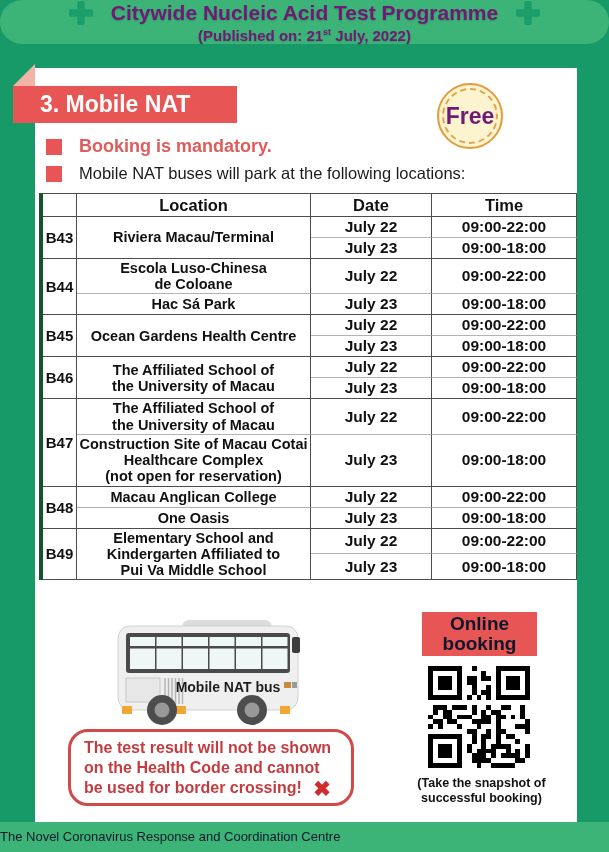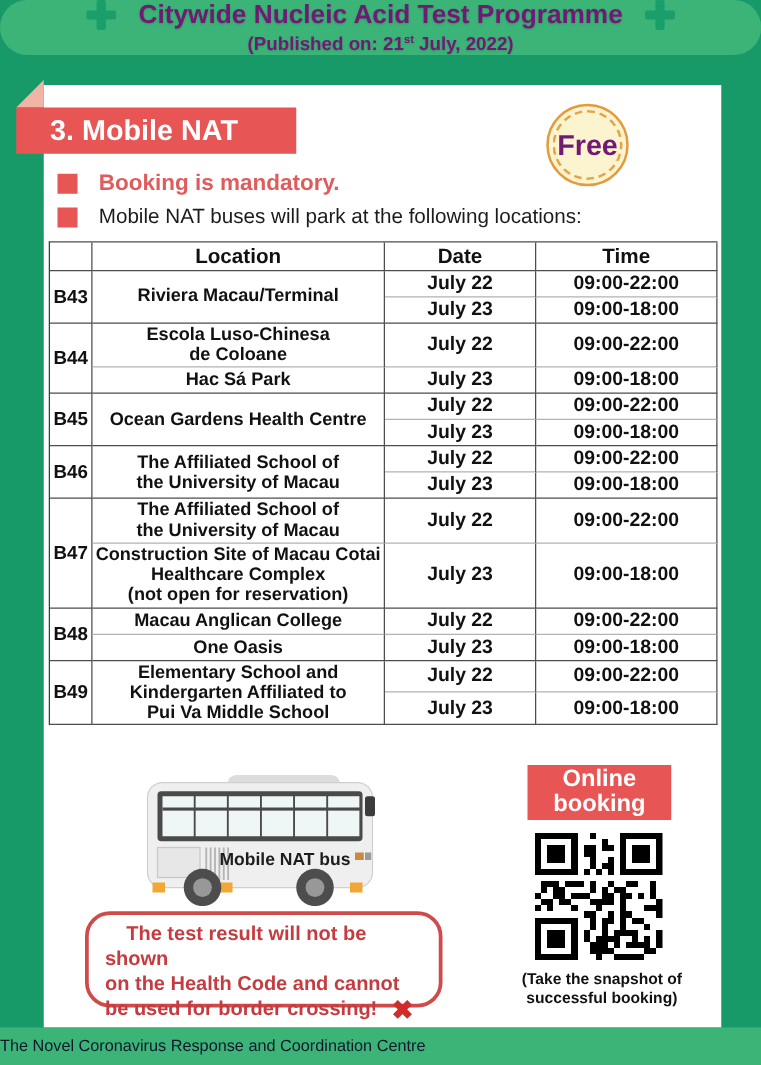--- a/index.html
+++ b/index.html
@@ -35,46 +35,46 @@
   
   .bullet-line{position:absolute;left:46px;display:flex;align-items:center;gap:17px;}
   .bullet-line.b1{top:136px;text-align:center;}
   .bullet-line.b2{top:164px;}
   .bullet-square{width:16px;height:16px;background:#e85555;flex:0 0 auto;}
   .bullet-text-red{color:#e05c5c;font-size:18px;font-weight:bold;}
   .bullet-text-dark{color:#1c1c1c;font-size:16.5px;}
 
   
   .nat-table{position:absolute;left:39px;top:193px;width:534px;border-collapse:separate;border-spacing:0;
-          table-layout:fixed;border-left:1px solid #14532d;border-top:1px solid #4d4d4d;color:#111;}
+          table-layout:fixed;border-left:4px solid #14532d;border-top:1px solid #4d4d4d;color:#111;}
   .nat-table th,.nat-table td{border-right:1px solid #4d4d4d;border-bottom:1px solid #4d4d4d;
           text-align:center;vertical-align:middle;padding:1px 2px;box-sizing:border-box;}
   .nat-table th{height:23px;font-size:16.5px;font-weight:bold;}
   .nat-table td{height:20px;font-weight:bold;}
   .nat-table td.id{font-size:15px;}
   .nat-table td.loc{font-size:14.5px;white-space:pre-line;line-height:1.12;}
   .nat-table td.dt{font-size:15.5px;}
   .nat-table td.lb{border-bottom-color:#b3b3b3;}
 
   
   .bus{position:absolute;left:110px;top:620px;width:200px;height:105px;}
 
   
   .online-btn{position:absolute;left:422px;top:612px;width:115px;height:44px;background:#e85555;
-          color:#ffffff;font-size:19px;font-weight:bold;line-height:20px;display:flex;align-items:center;
+          color:#0f172a;font-size:19px;font-weight:bold;line-height:20px;display:flex;align-items:center;
           justify-content:center;text-align:center;padding:2px;box-sizing:border-box;}
   .qr{position:absolute;left:428px;top:666px;width:102px;height:102px;}
   .qr-caption{position:absolute;left:404px;top:776px;width:155px;text-align:center;
           font-size:12.5px;font-weight:bold;line-height:15px;color:#111;white-space:pre-line;}
 
   
   .warning{position:absolute;left:68px;top:729px;width:286px;height:77px;border:3px solid #d04a4a;
           border-radius:20px;box-sizing:border-box;padding:6px 8px 6px 13px;
           color:#c53c40;font-size:16px;font-weight:bold;line-height:20px;}
-  .warning-text{white-space:pre-line;display:inline;margin-left:17px;}
+  .warning-text{white-space:pre-line;display:inline;}
   .cross-icon{color:#d02c2c;font-size:21px;margin-left:7px;line-height:20px;vertical-align:-3px;}
 
   
   .footer{position:absolute;left:0;top:822px;width:609px;height:30px;background:#3cb478;
           color:#0f172a;font-size:13px;line-height:30px;}
 </style>
 </head>
 <body>
 
 <div class="page">

